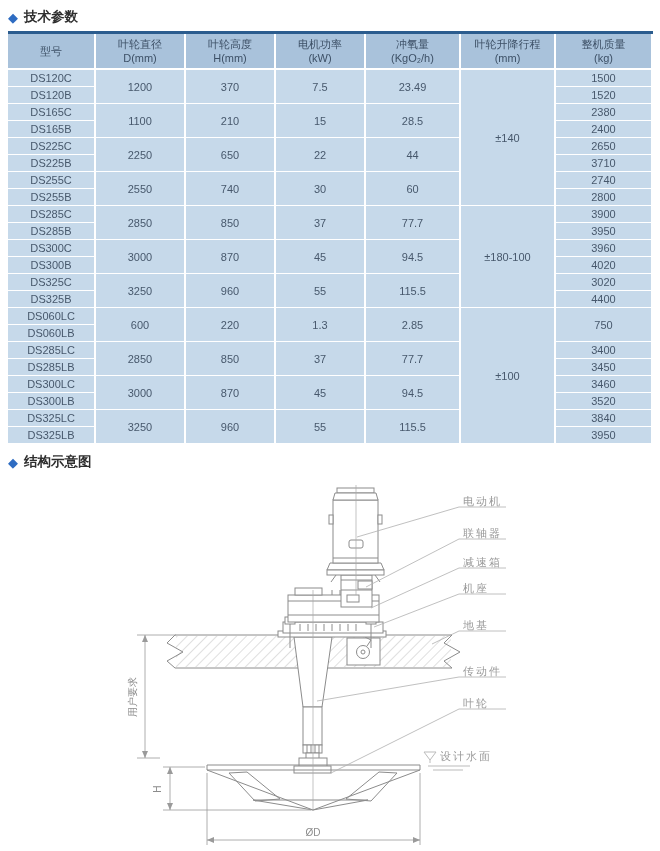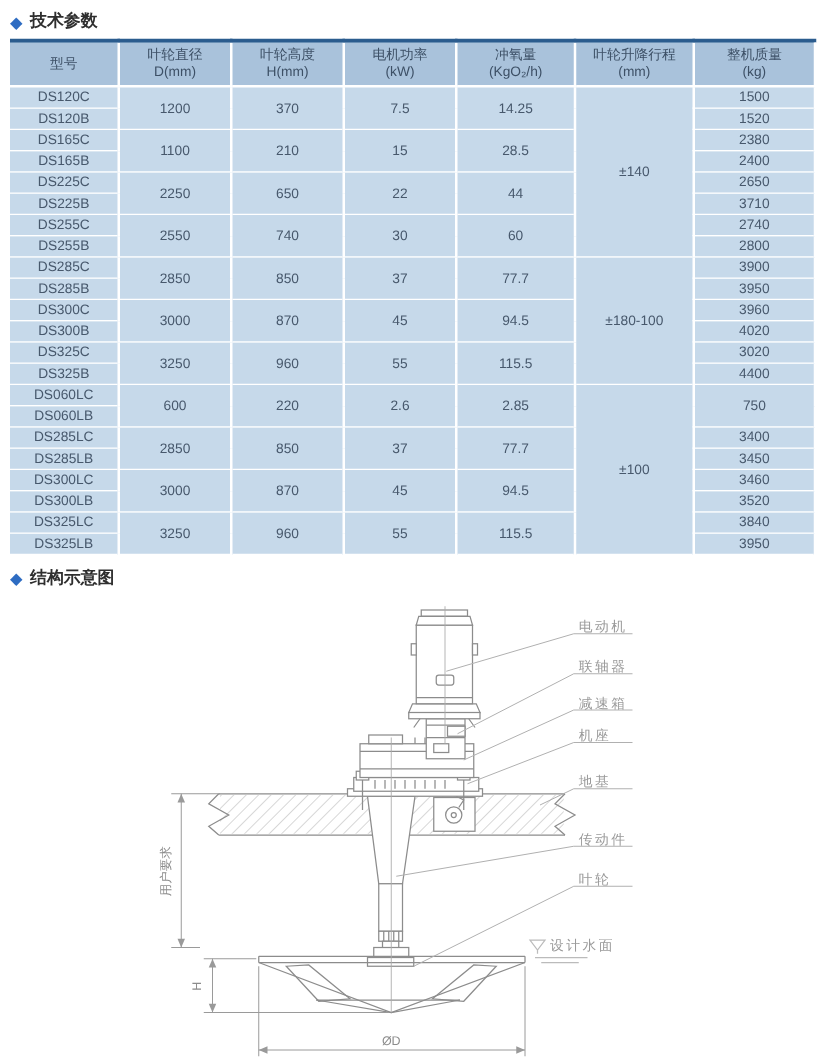--- a/index.html
+++ b/index.html
@@ -76,21 +76,21 @@
             <div>(kg)</div>
           </th>
         </tr>
     </thead>
     <tbody id="spec-body">
         <tr>
           <td>DS120C</td>
           <td rowspan="2">1200</td>
           <td rowspan="2">370</td>
           <td rowspan="2">7.5</td>
-          <td rowspan="2">14.25</td>
+          <td rowspan="2">23.49</td>
           <td rowspan="8">±140</td>
           <td>1500</td>
         </tr>
         <tr>
           <td>DS120B</td>
           <td>1520</td>
         </tr>
         <tr>
           <td>DS165C</td>
           <td rowspan="2">1100</td>
@@ -161,21 +161,21 @@
           <td>3020</td>
         </tr>
         <tr>
           <td>DS325B</td>
           <td>4400</td>
         </tr>
         <tr>
           <td>DS060LC</td>
           <td rowspan="2">600</td>
           <td rowspan="2">220</td>
-          <td rowspan="2">2.6</td>
+          <td rowspan="2">1.3</td>
           <td rowspan="2">2.85</td>
           <td rowspan="8">±100</td>
           <td rowspan="2">750</td>
         </tr>
         <tr>
           <td>DS060LB</td>
         </tr>
         <tr>
           <td>DS285LC</td>
           <td rowspan="2">2850</td>

